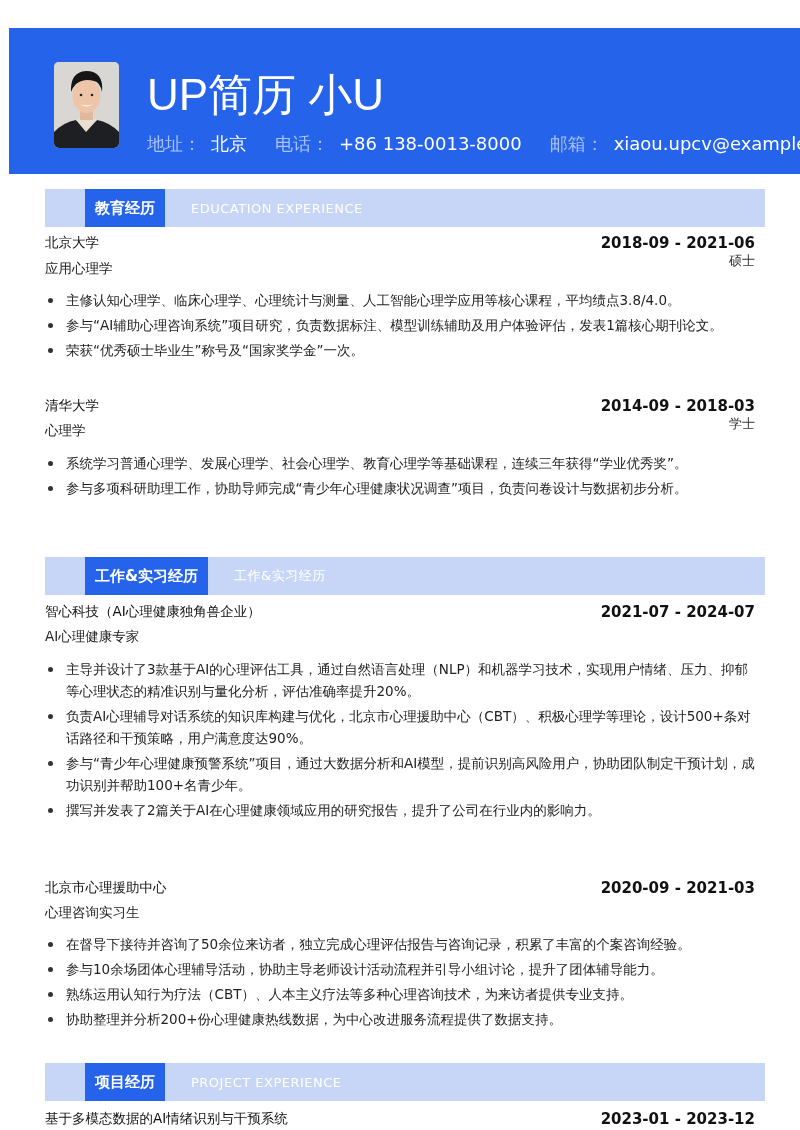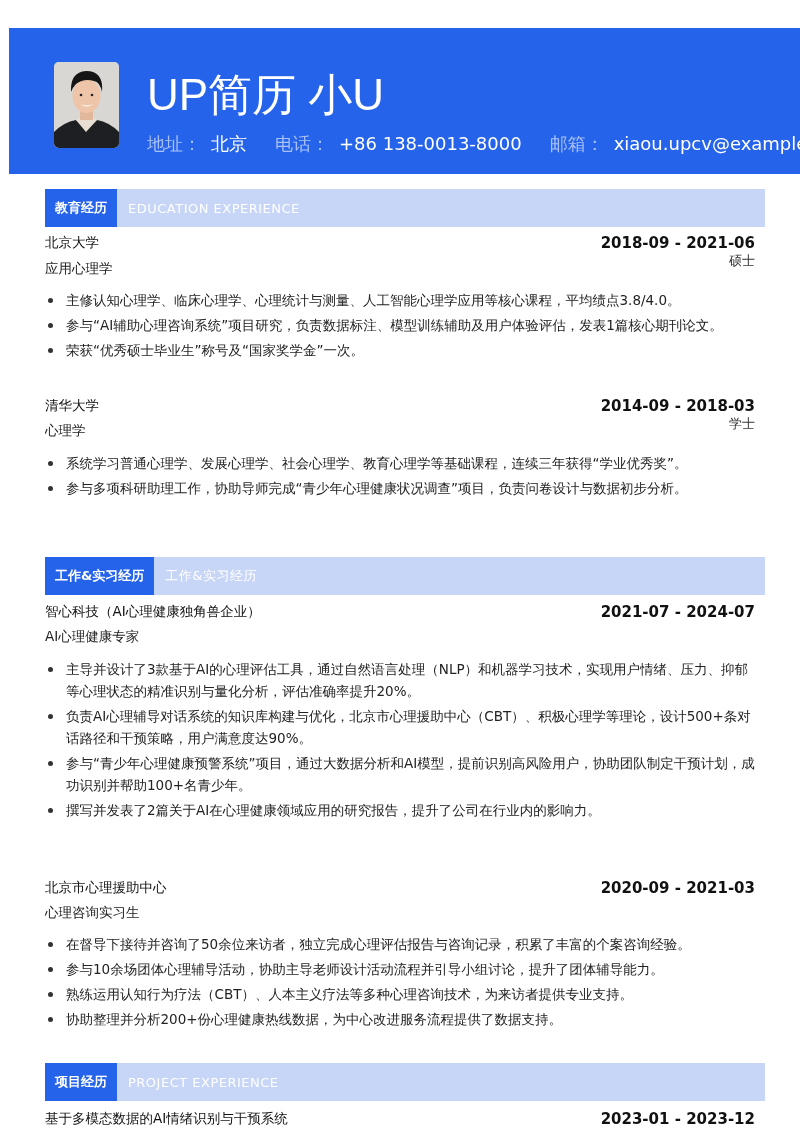--- a/index.html
+++ b/index.html
@@ -23,25 +23,25 @@
     display: flex; gap: 0;
   }
   .contact { margin-right: 28px; white-space: nowrap; }
   .contact .lbl { color: #a9c2f5; margin-right: 10px; }
 
   .section-bar {
     position: absolute; left: 45px; width: 720px; height: 38px;
     background: #C7D5F7; display: flex; align-items: center;
   }
   .section-bar .cn {
-    background: #2563EB; color: #fff; font-size: 13px; font-weight: bold;
-    height: 38px; line-height: 38px; padding: 0 10px; white-space: nowrap;
+    background: #2563EB; color: #fff; font-size: 15px; font-weight: bold;
+    height: 38px; line-height: 38px; padding: 0 10px; white-space: nowrap; margin-left: 40px;
   }
   .section-bar .en {
-    color: #fff; font-size: 13px; padding-left: 11px; letter-spacing: 0.5px; white-space: nowrap;
+    color: #fff; font-size: 13px; padding-left: 26px; letter-spacing: 0.5px; white-space: nowrap;
   }
 
   .entry-head { position: absolute; left: 45px; width: 710px; height: 20px; }
   .entry-head .title { position: absolute; left: 0; top: 0; font-size: 13.5px; font-weight: normal; color: #111; white-space: nowrap; }
   .entry-head .date { position: absolute; right: 0; top: 0; font-size: 15px; font-weight: bold; color: #111; white-space: nowrap; }
   .sub { position: absolute; left: 45px; font-size: 13.5px; color: #222; white-space: nowrap; }
   .degree { position: absolute; right: 45px; font-size: 13px; color: #333; }
 
   ul.bullets { position: absolute; left: 45px; width: 712px; list-style: none; }
   ul.bullets li {

